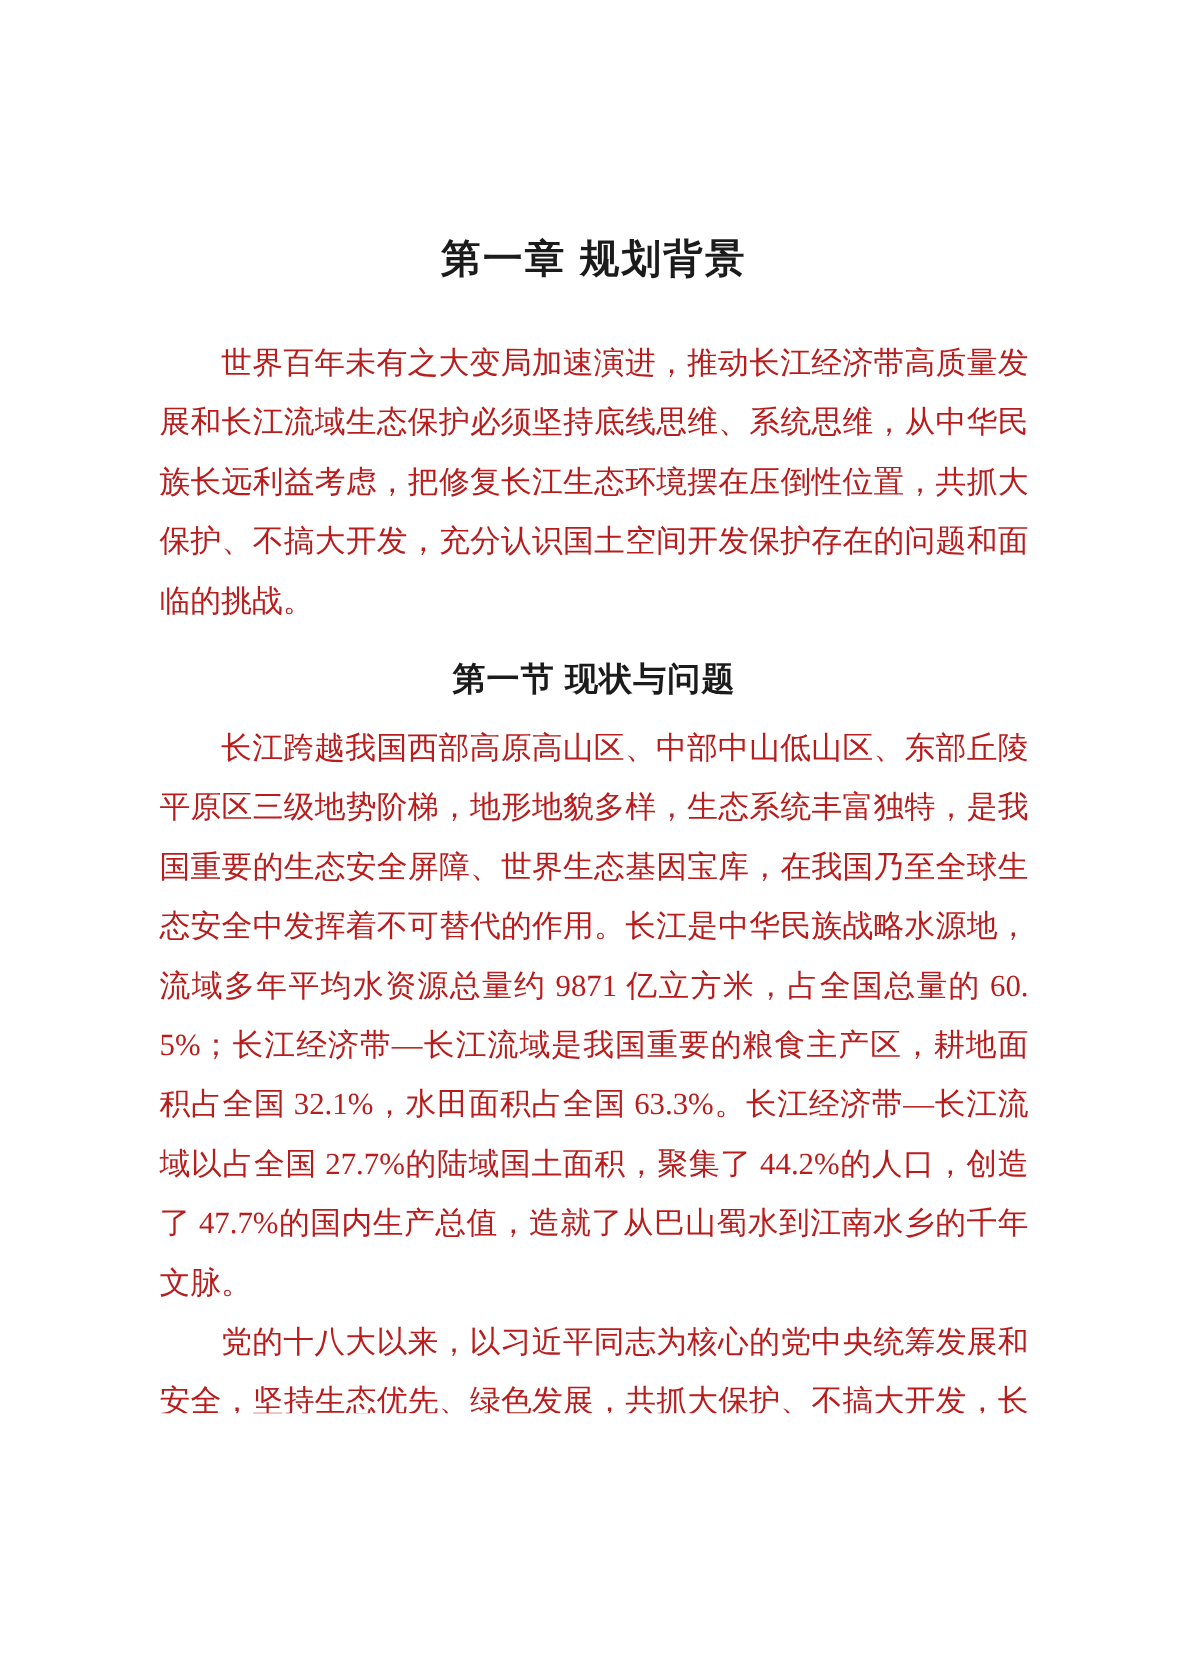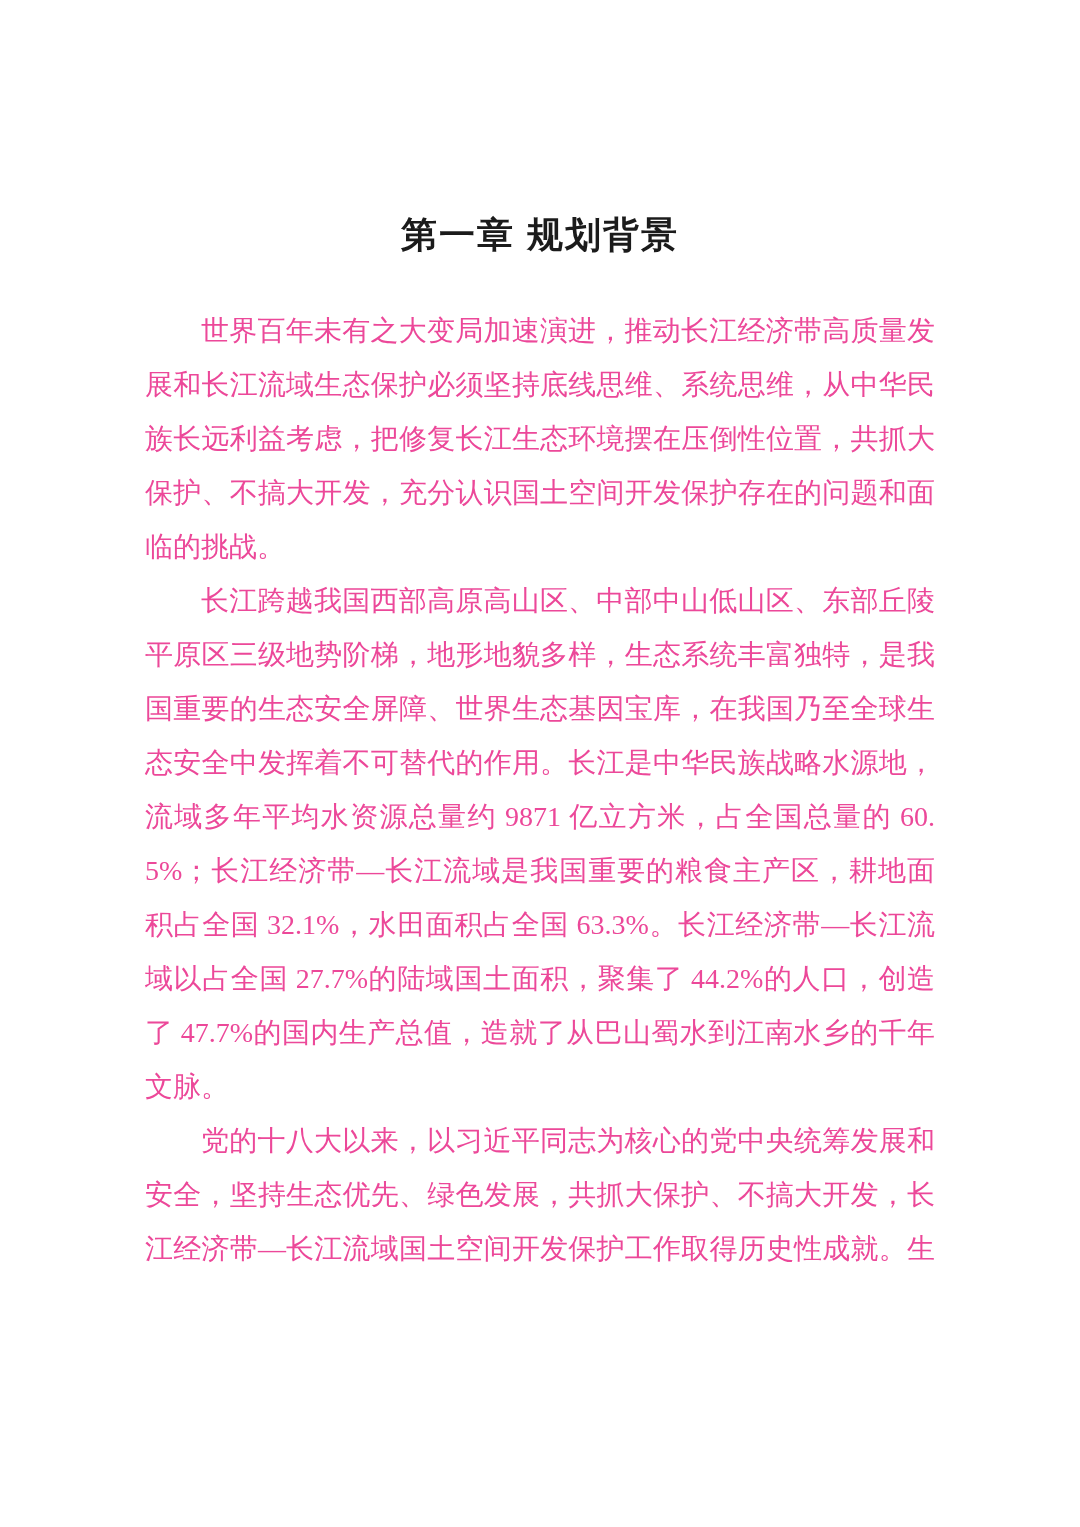--- a/index.html
+++ b/index.html
@@ -33,21 +33,21 @@
     letter-spacing: 2px;
     color: #1b1b1b;
   }
   .para {
     margin: 0;
     font-size: 28px;
     line-height: 54px;
     text-align: justify;
     text-justify: inter-character;
     text-indent: 2em;
-    color: #ec4899;
+    color: #b91c1c;
     word-break: break-all;
   }
   .para.first {
     margin-top: 46px;
   }
   .section-title {
     margin: 24px 0 16px 0;
     text-align: center;
     font-family: "Liberation Sans", "DejaVu Sans", sans-serif;
     font-size: 30px;
@@ -70,20 +70,21 @@
 </head>
 <body>
 
 <div class="page">
   <div class="content">
 
     <h1 class="chapter-title">第一章 规划背景</h1>
 
     <p class="para first">世界百年未有之大变局加速演进，推动长江经济带高质量发展和长江流域生态保护必须坚持底线思维、系统思维，从中华民族长远利益考虑，把修复长江生态环境摆在压倒性位置，共抓大保护、不搞大开发，充分认识国土空间开发保护存在的问题和面临的挑战。</p>
 
+    <h2 class="section-title">第一节 现状与问题</h2>
 
     <p class="para">长江跨越我国西部高原高山区、中部中山低山区、东部丘陵平原区三级地势阶梯，地形地貌多样，生态系统丰富独特，是我国重要的生态安全屏障、世界生态基因宝库，在我国乃至全球生态安全中发挥着不可替代的作用。长江是中华民族战略水源地，流域多年平均水资源总量约 9871 亿立方米，占全国总量的 60.5%；长江经济带—长江流域是我国重要的粮食主产区，耕地面积占全国 32.1%，水田面积占全国 63.3%。长江经济带—长江流域以占全国 27.7%的陆域国土面积，聚集了 44.2%的人口，创造了 47.7%的国内生产总值，造就了从巴山蜀水到江南水乡的千年文脉。</p>
 
     <p class="para">党的十八大以来，以习近平同志为核心的党中央统筹发展和安全，坚持生态优先、绿色发展，共抓大保护、不搞大开发，长江经济带—长江流域国土空间开发保护工作取得历史性成就。生态环境保护和修复取得重大成就，“一江碧水向东流”美景重现，森林、草原、河</p>
 
   </div>
 
   <div class="page-number">— 5 —</div>
 </div>
 

